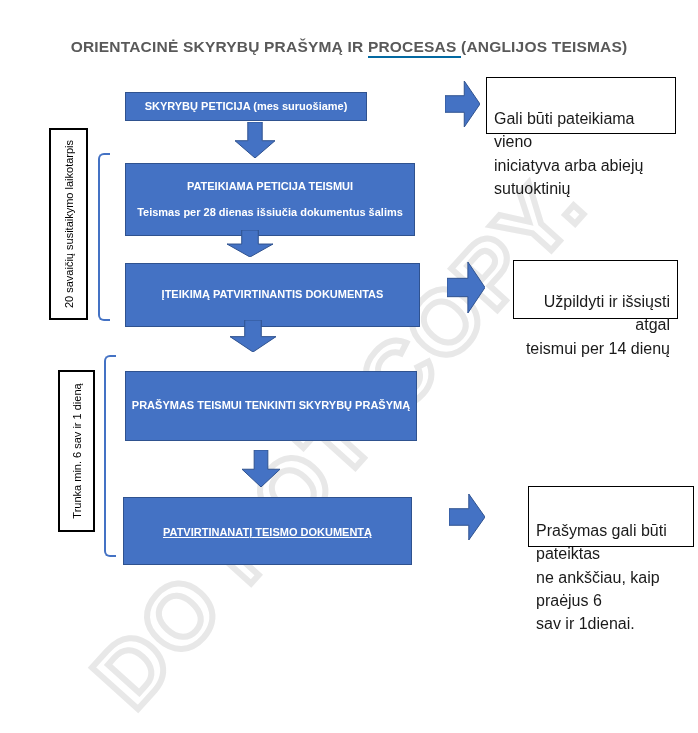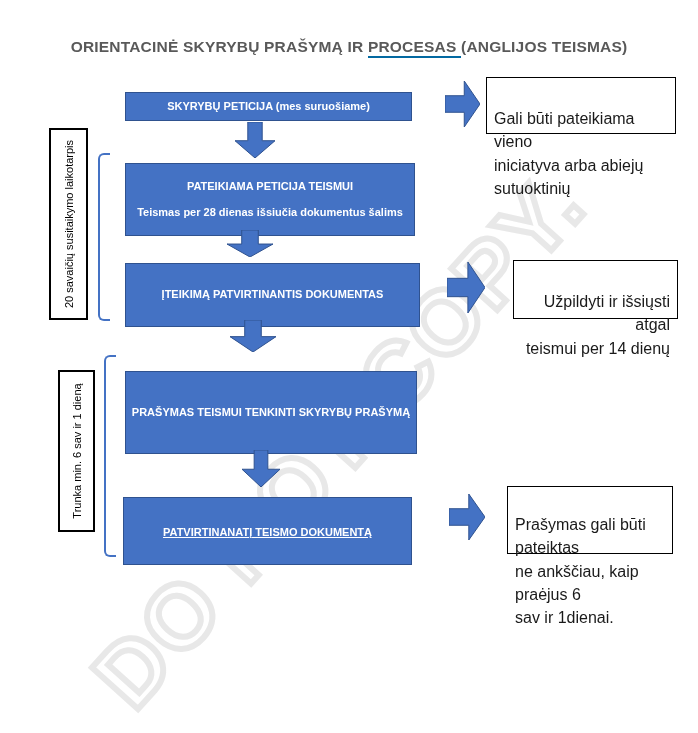--- a/index.html
+++ b/index.html
@@ -52,21 +52,21 @@
 </style>
 </head>
 <body>
 
 <div class="page">
 
   <div class="watermark">DO NOT COPY.</div>
 
   <h1 class="title"><span>ORIENTACINĖ SKYRYBŲ PRAŠYMĄ IR </span><span class="u">PROCESAS </span><span> (ANGLIJOS TEISMAS)</span></h1>
 
-  <div class="flow-box" style="left:125px; top:92px; width:287px; height:29px;">
+  <div class="flow-box" style="left:125px; top:92px; width:242px; height:29px;">
     <div>SKYRYBŲ PETICIJA (mes suruošiame)</div>
   </div>
 
   <svg class="arrow" style="left:445px; top:81px; width:35px; height:46px;" viewBox="0 0 100 100" preserveAspectRatio="none">
     <polygon points="0,32 55,32 55,0 100,50 55,100 55,68 0,68" fill="#4472C4" stroke="#2F528F" stroke-width="1" vector-effect="non-scaling-stroke"></polygon>
   </svg>
   <div class="callout" style="left:486px; top:77px; width:190px; height:57px;">
     <span>Gali būti pateikiama vieno
 iniciatyva arba abiejų sutuoktinių</span>
   </div>
@@ -93,36 +93,36 @@
   </svg>
   <div class="callout" style="left:513px; top:260px; width:165px; height:59px;text-align:right;">
     <span>Užpildyti ir išsiųsti atgal
 teismui per 14 dienų</span>
   </div>
 
   <svg class="arrow" style="left:230px; top:320px; width:46px; height:32px;" viewBox="0 0 100 100" preserveAspectRatio="none">
     <polygon points="32,0 68,0 68,52 100,52 50,100 0,52 32,52" fill="#4472C4" stroke="#2F528F" stroke-width="1" vector-effect="non-scaling-stroke"></polygon>
   </svg>
 
-  <div class="flow-box" style="left:125px; top:371px; width:292px; height:83px;">
+  <div class="flow-box" style="left:125px; top:371px; width:292px; height:70px;">
     <div>PRAŠYMAS TEISMUI TENKINTI SKYRYBŲ PRAŠYMĄ</div>
   </div>
 
   <svg class="arrow" style="left:242px; top:450px; width:38px; height:37px;" viewBox="0 0 100 100" preserveAspectRatio="none">
     <polygon points="32,0 68,0 68,52 100,52 50,100 0,52 32,52" fill="#4472C4" stroke="#2F528F" stroke-width="1" vector-effect="non-scaling-stroke"></polygon>
   </svg>
 
   <div class="flow-box" style="left:123px; top:497px; width:289px; height:68px;">
     <div class="l2">PATVIRTINANATĮ TEISMO DOKUMENTĄ</div>
   </div>
 
   <svg class="arrow" style="left:449px; top:494px; width:36px; height:46px;" viewBox="0 0 100 100" preserveAspectRatio="none">
     <polygon points="0,32 55,32 55,0 100,50 55,100 55,68 0,68" fill="#4472C4" stroke="#2F528F" stroke-width="1" vector-effect="non-scaling-stroke"></polygon>
   </svg>
-  <div class="callout" style="left:507px; top:486px; width:166px; height:68px; padding-top:3px;">
+  <div class="callout" style="left:528px; top:486px; width:166px; height:61px; padding-top:9px;">
     <span>Prašymas gali būti pateiktas
 ne ankščiau, kaip praėjus 6
 sav ir 1dienai.</span>
   </div>
 
   <div class="vlabel" style="left:49px; top:128px; width:39px; height:192px;">
     <span class="vtxt">20 savaičių susitaikymo laikotarpis</span>
   </div>
   <div class="bracket" style="left:98px; top:153px; height:168px;"></div>
 

